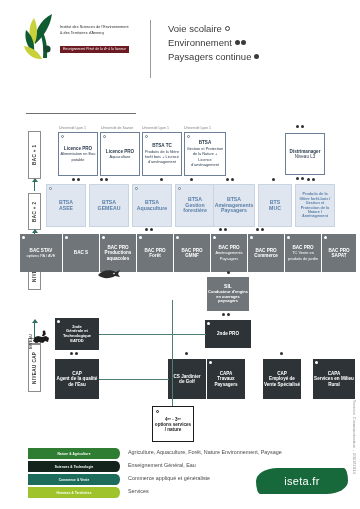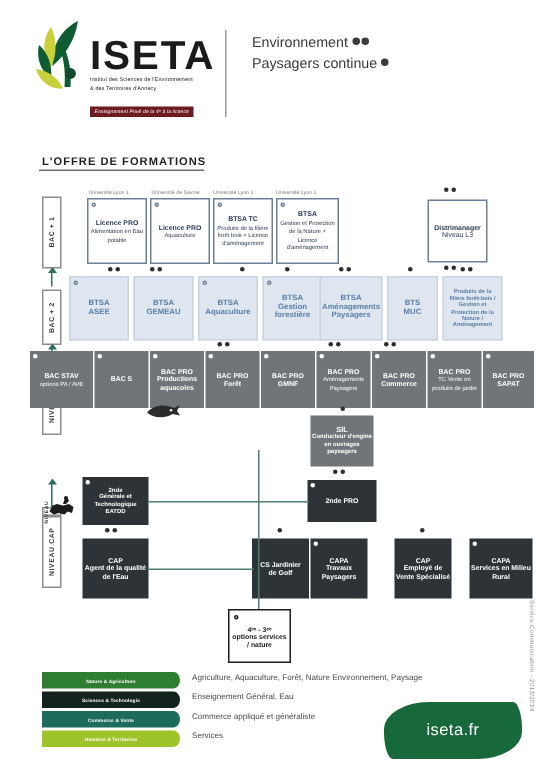--- a/index.html
+++ b/index.html
@@ -90,21 +90,21 @@
   .leg-row { position:relative; height:13px; }
   .leg-banner {
     position:absolute; left:0; top:0; width:92px; height:11px;
     display:flex; align-items:center; justify-content:center;
     color:#fff; font-size:3.2px; font-weight:bold; letter-spacing:0.1px;
     border-radius:0 7px 7px 0/0 9px 9px 0;
   }
   .leg-txt { position:absolute; left:100px; top:1px; font-size:5.4px; color:#4a4a4a; white-space:nowrap; }
 
   .iseta-fr {
-    position:absolute; left:256px; top:468px; width:92px; height:38px;
+    position:absolute; left:256px; top:468px; width:92px; height:26px;
     background:#17683a; color:#fff;
     display:flex; align-items:center; justify-content:center;
     font-size:11px; letter-spacing:0.3px;
     border-radius:30px 6px 30px 6px/18px 18px 18px 18px;
   }
   .credit {
     position:absolute; right:3px; top:400px;
     writing-mode:vertical-rl; font-size:4.2px; color:#8f8f8f; letter-spacing:0.2px;
   }
   .horse { position:absolute; left:30px; top:330px; width:22px; height:16px; }
@@ -119,40 +119,41 @@
     <div class="logo-wrap">
       <svg class="logo-mark" viewBox="0 0 48 52">
         <path d="M30 2 C18 8 12 20 13 32 C20 26 28 16 30 2 Z" fill="#0f5c33"></path>
         <path d="M12 6 C6 14 6 26 12 33 C16 25 16 14 12 6 Z" fill="#c9d13a"></path>
         <path d="M4 18 C2 26 5 36 12 40 C13 32 10 23 4 18 Z" fill="#0f5c33"></path>
         <path d="M2 34 C4 42 12 48 20 47 C17 40 10 35 2 34 Z" fill="#c9d13a"></path>
         <path d="M16 16 C20 24 22 34 21 46 L25 46 C26 33 23 22 18 15 Z" fill="#0f5c33"></path>
         <circle cx="25" cy="37" r="3.6" fill="#17472c"></circle>
       </svg>
       <div class="logo-text">
-        <div class="logo-iseta">ISETA</div>
         <div class="logo-sub">Institut des Sciences de l'Environnement</div>
         <div class="logo-sub">&amp; des Territoires d'Annecy</div>
         <div class="logo-band">Enseignement Privé de la 4ᵉ à la licence</div>
       </div>
     </div>
 
     <div class="hdr-divider"></div>
 
     <div class="modalities">
+      <div class="modal-row">
+        <span>Voie scolaire</span><span class="dot-o"></span>
+      </div>
       <div class="modal-row">
         <span>Environnement</span><span class="dot-f"></span><span class="dot-f" style="margin-left:1px"></span>
       </div>
       <div class="modal-row">
         <span>Paysagers continue</span><span class="dot-f"></span>
       </div>
     </div>
   </div>
 
-  <div class="offre-title">L'OFFRE DE FORMATIONS</div>
   <div class="offre-rule"></div>
 
   <div class="axis-lbl box" style="left:28px; top:131px; height:48px;">
       <span>BAC + 1</span>
     </div>
   <div class="axis-arrow" style="left:34px; top:181px; height:10px;"></div>
   <div class="axis-lbl box" style="left:28px; top:193px; height:37px;">
       <span>BAC + 2</span>
     </div>
   <div class="axis-arrow" style="left:34px; top:232px; height:8px;"></div>

